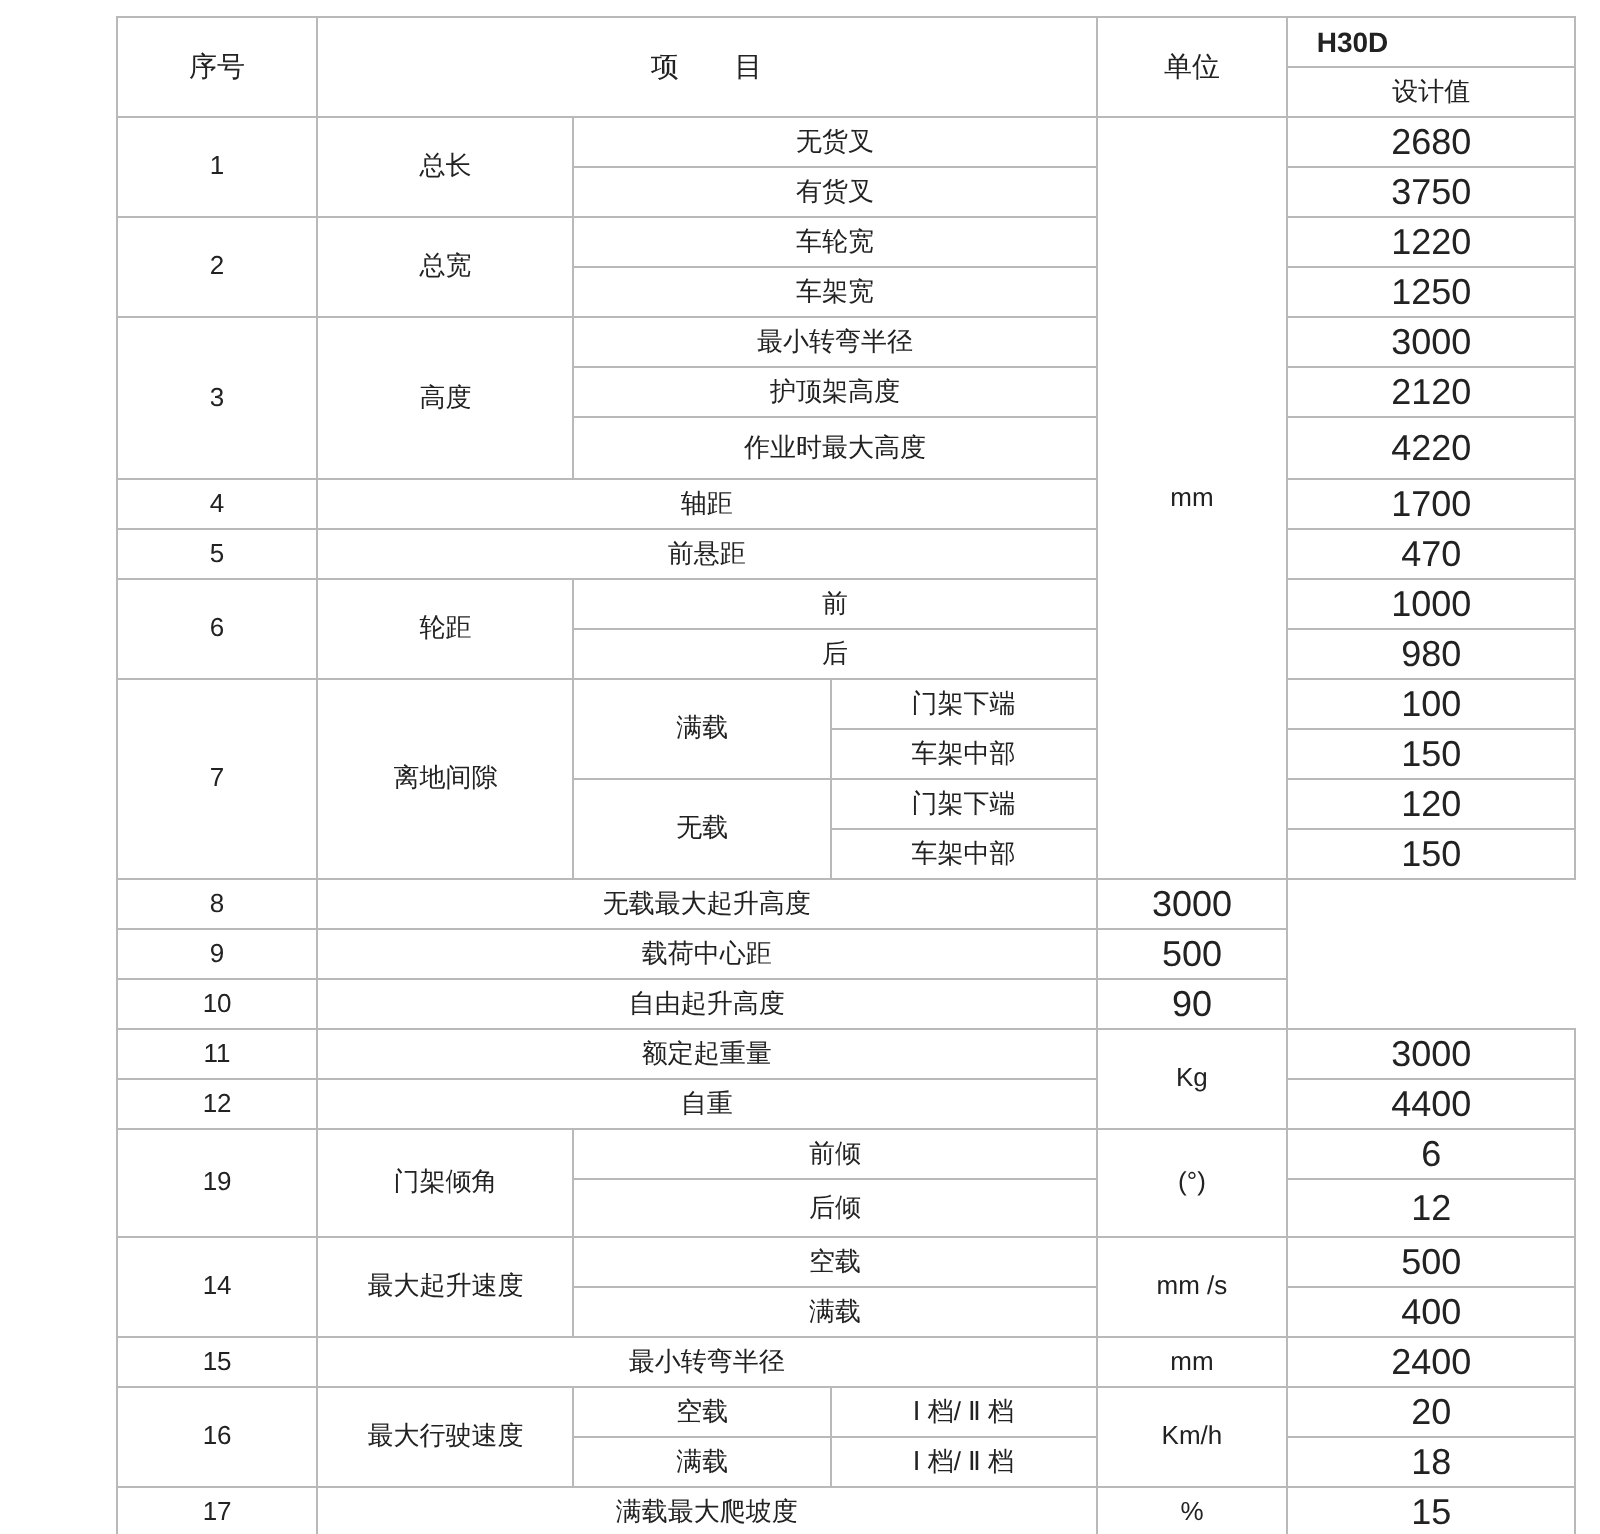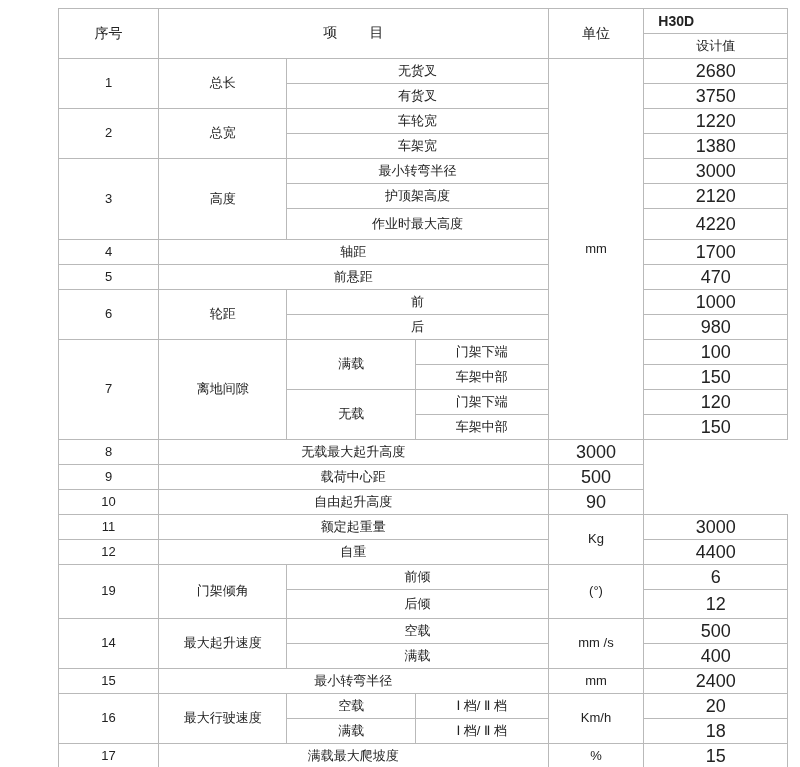--- a/index.html
+++ b/index.html
@@ -49,21 +49,21 @@
     font-size: 14px;
     font-weight: normal;
   }
   td.headval {
     background: #c9c9c9;
   }
   td.bold {
     font-weight: bold;
     font-size: 14px;
   }
-  .sp-item { letter-spacing: 12px; text-indent: 12px; font-family: Liberation Mono, monospace; }
+  .sp-item { letter-spacing: 12px; text-indent: 12px; }
   .val { font-size: 18px; }
 </style>
 </head>
 <body>
 
 <div id="sheet">
   <table class="spec">
     <colgroup>
       <col style="width:92px">
       <col style="width:118px">
@@ -97,21 +97,21 @@
       </tr>
 
       <tr>
         <td class="idx" rowspan="2">2</td>
         <td class="grp" rowspan="2">总宽</td>
         <td colspan="2">车轮宽</td>
         <td class="val">1220</td>
       </tr>
       <tr>
         <td colspan="2">车架宽</td>
-        <td class="val">1380</td>
+        <td class="val">1250</td>
       </tr>
 
       <tr>
         <td class="idx" rowspan="3">3</td>
         <td class="grp" rowspan="3">高度</td>
         <td colspan="2">最小转弯半径</td>
         <td class="val">3000</td>
       </tr>
       <tr>
         <td colspan="2">护顶架高度</td>

